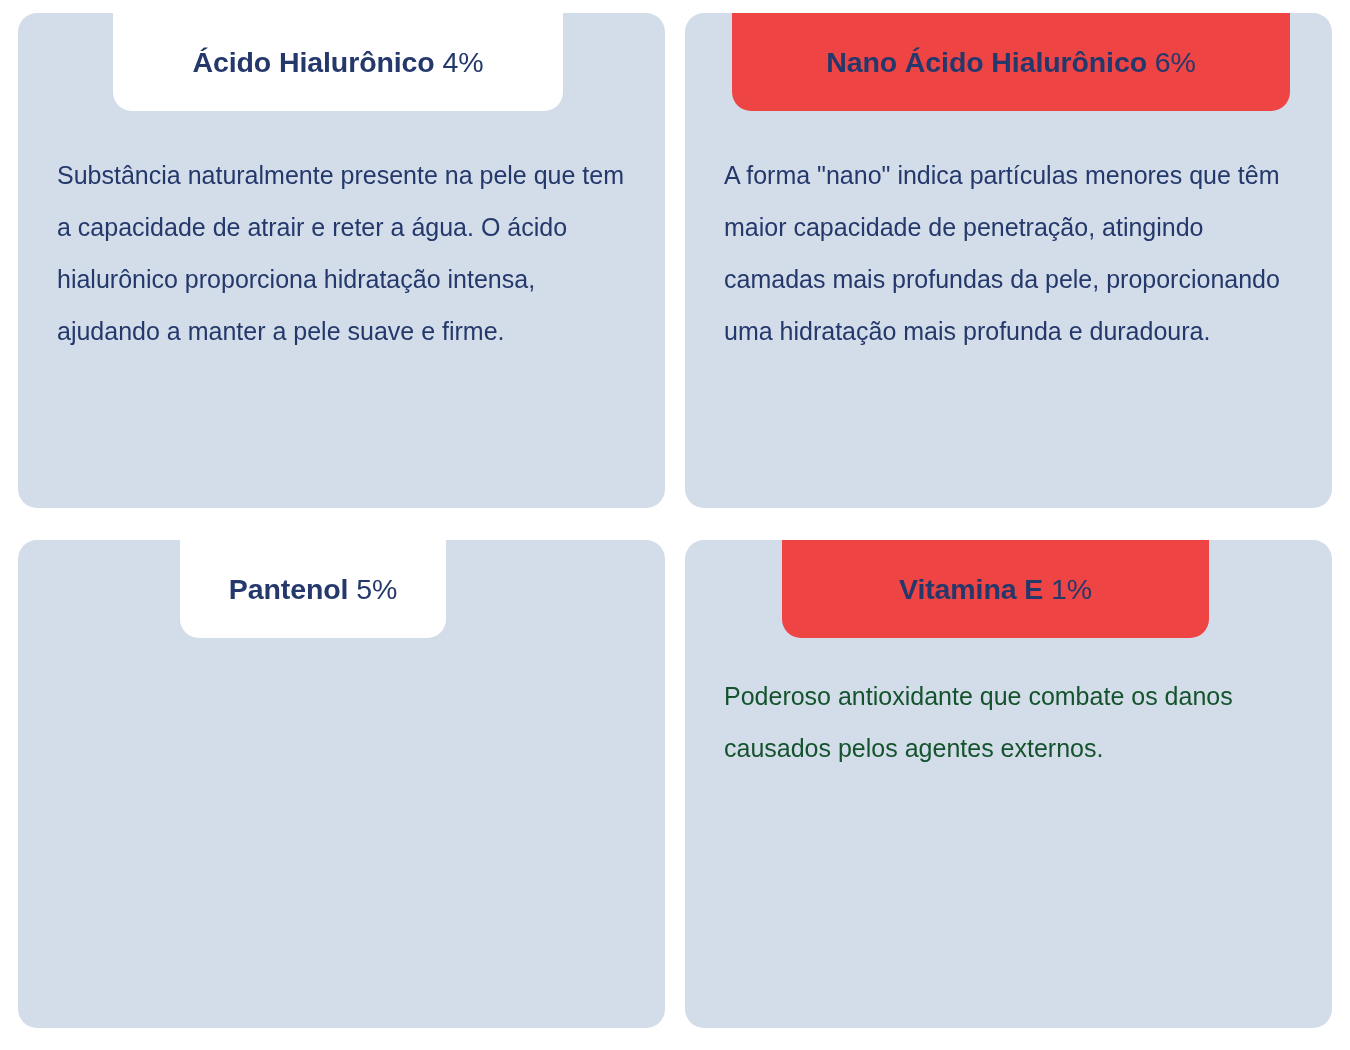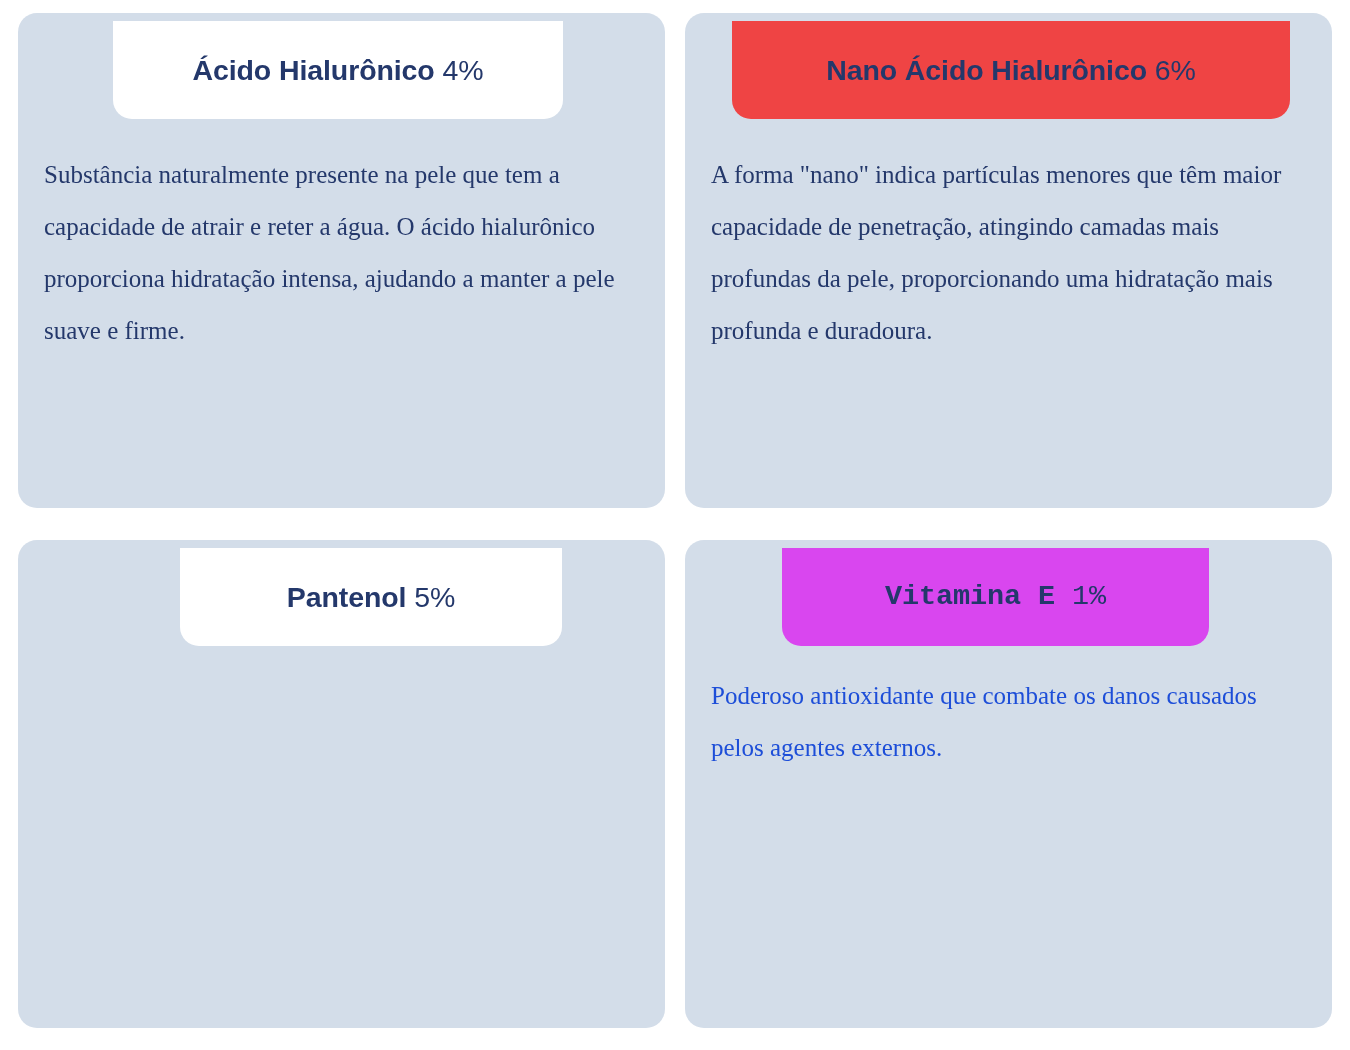--- a/index.html
+++ b/index.html
@@ -30,21 +30,21 @@
   .card {
     position: relative;
     background: #d3dde9;
     border-radius: 19px;
     overflow: hidden;
   }
 
   
   .card-tab {
     position: absolute;
-    top: 8px;
+    top: 0;
     height: 98px;
     background: #ffffff;
     border-bottom-left-radius: 19px;
     border-bottom-right-radius: 19px;
     display: flex;
     align-items: center;
     justify-content: center;
     box-sizing: border-box;
     padding: 0 26px;
     white-space: nowrap;
@@ -58,34 +58,33 @@
   }
   .card-title .name {
     font-weight: 700;
   }
   .card-title .pct {
     font-weight: 400;
   }
 
   .card-body {
     position: absolute;
-    left: 26px;
+    left: 39px;
     right: 22px;
     top: 136px;
     font-size: 25px;
     line-height: 52px;
     color: #24386b;
     font-weight: 400;
-    font-family: Liberation Serif, serif;
   }
 
   
   .card-1 .card-tab { left: 95px;  width: 450px; }
   .card-2 .card-tab { left: 47px;  width: 558px; }
-  .card-3 .card-tab { left: 162px; width: 382px; }
+  .card-3 .card-tab { left: 162px; width: 266px; }
   .card-4 .card-tab { left: 97px;  width: 427px; }
 
   .card-3 .card-body,
   .card-4 .card-body { top: 130px; }
 </style>
 </head>
 <body style="background: rgb(255, 255, 255);">
 
 <div class="grid">
 
@@ -109,21 +108,21 @@
 
   <div class="card card-3" style="background: rgb(211, 221, 233);">
     <div class="card-tab" style="background: rgb(255, 255, 255);">
       <div class="card-title" style="color: rgb(36, 56, 107);">
         <span class="name">Pantenol</span><span class="sp"> </span><span class="pct">5%</span>
       </div>
     </div>
   </div>
 
   <div class="card card-4" style="background: rgb(211, 221, 233);">
-    <div class="card-tab" style="background: #d946ef; font-family: Liberation Mono, monospace;">
+    <div class="card-tab" style="background: #ef4444;">
       <div class="card-title" style="color: rgb(36, 56, 107);">
         <span class="name">Vitamina E</span><span class="sp"> </span><span class="pct">1%</span>
       </div>
     </div>
-    <div class="card-body" style="color: #1d4ed8;">Poderoso antioxidante que combate os danos causados pelos agentes externos.</div>
+    <div class="card-body" style="color: #14532d;">Poderoso antioxidante que combate os danos causados pelos agentes externos.</div>
   </div>
 
 </div>
 
 </body></html>

